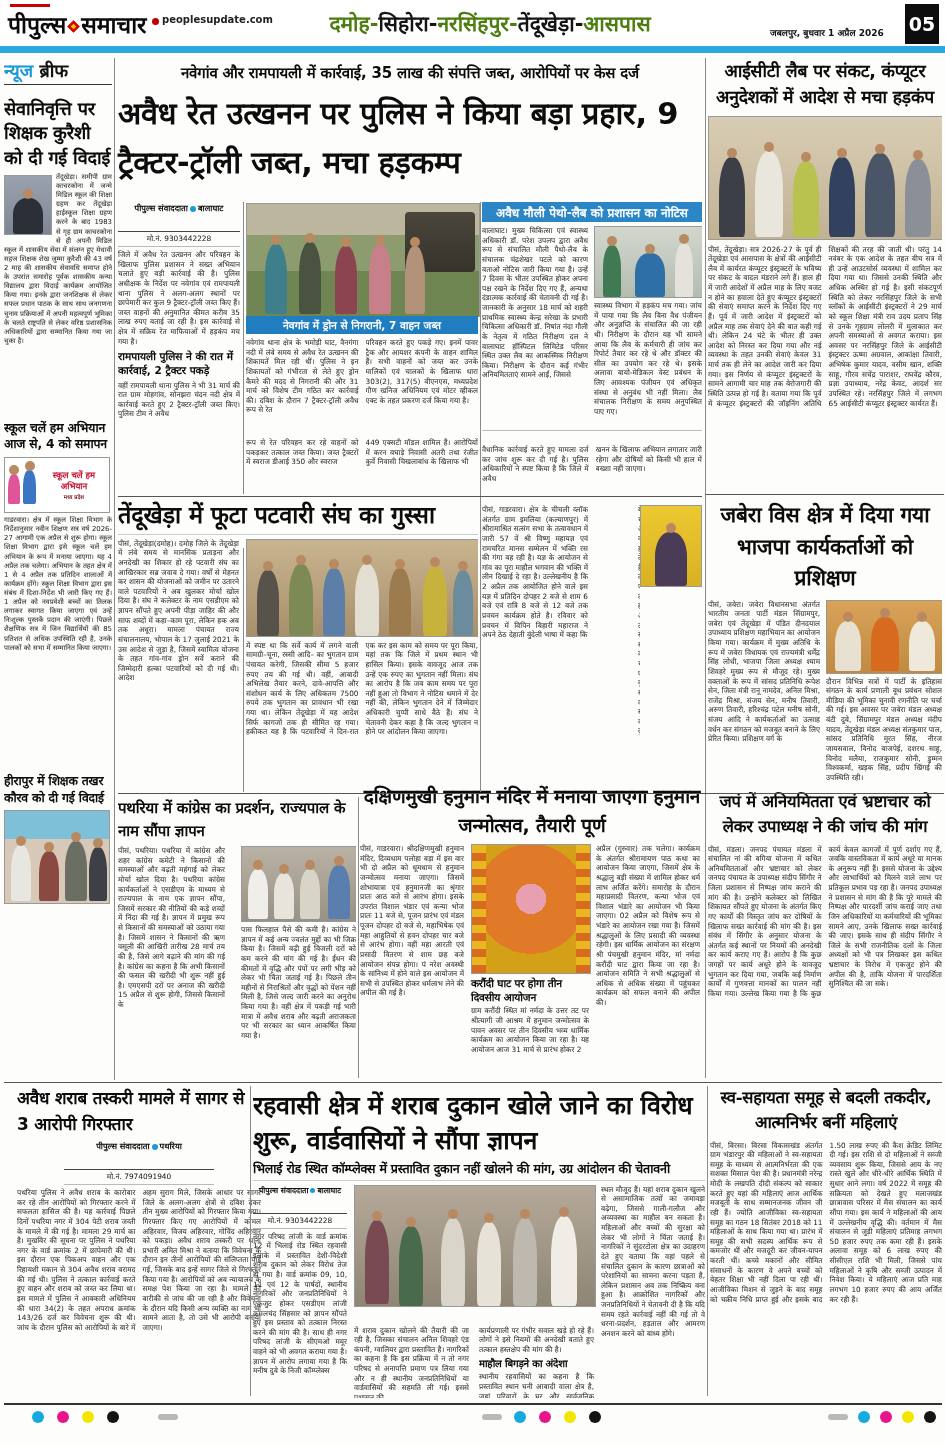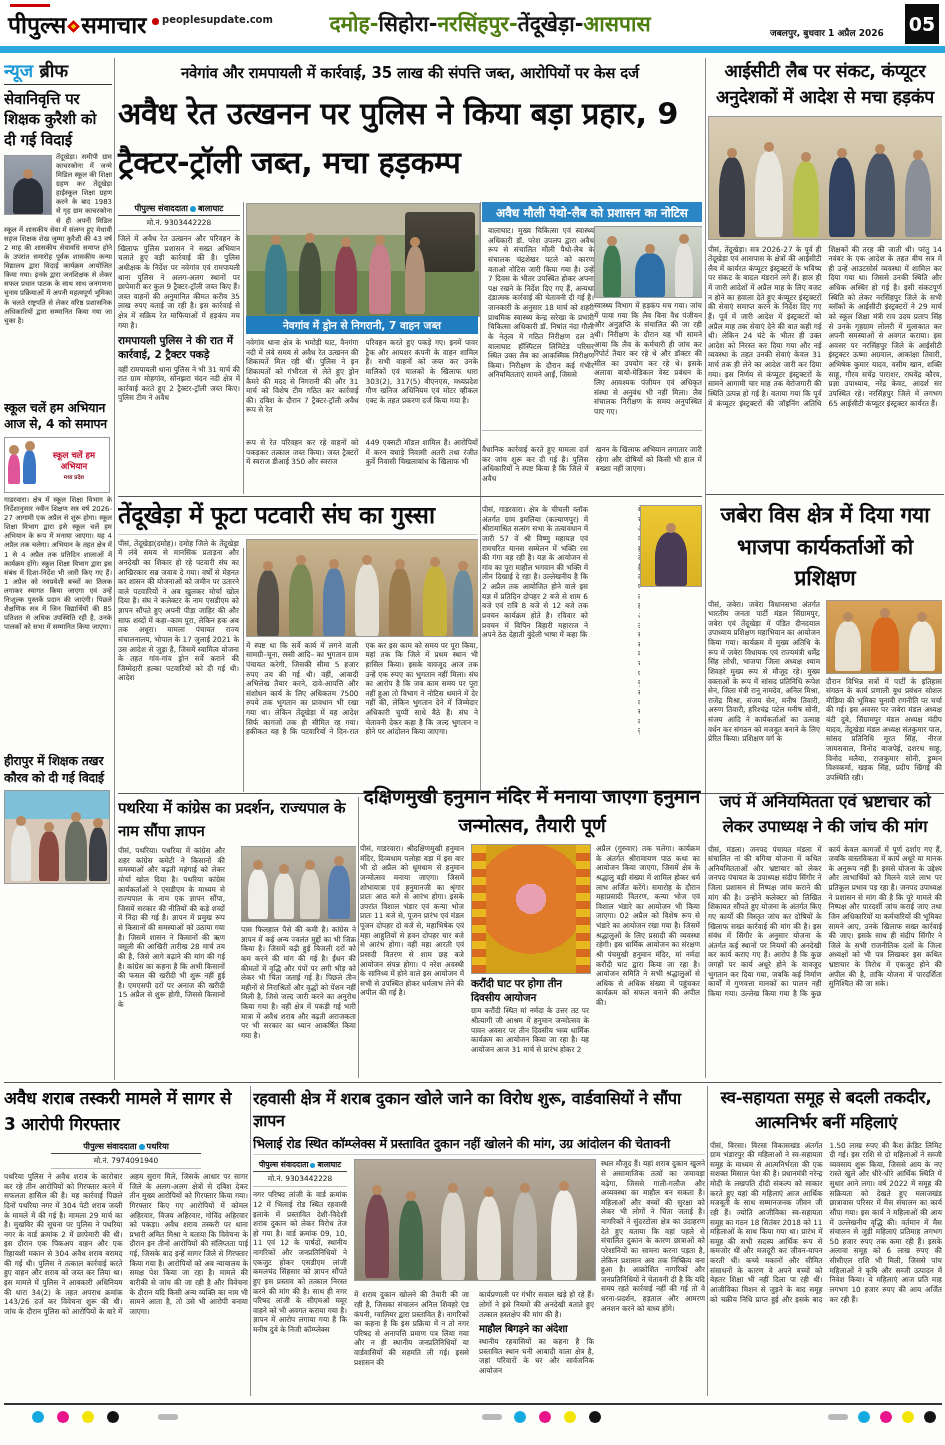--- a/index.html
+++ b/index.html
@@ -11,21 +11,21 @@
   .cols2{column-count:2;column-gap:7px;}
   .hl{font-weight:800;color:#0c0c0c;letter-spacing:-0.2px;}
   .center{text-align:center;}
   .vline{position:absolute;width:1px;background:#8a8a8a;}
   .hline{position:absolute;height:1px;background:#555;}
   .photo{position:relative;overflow:hidden;border:0.5px solid #999;}
   .sil{position:absolute;border-radius:45% 45% 8% 8%;}
   .sil::before{content:"";position:absolute;top:-9px;left:50%;transform:translateX(-50%);
                width:10px;height:10px;border-radius:50%;background:#b98a62;}
   .capbar{background:#1f7dc0;color:#fff;font-weight:700;display:flex;align-items:center;justify-content:center;}
-  .byline{font-weight:700;font-size:8.2px;text-align:center;border-bottom:1px solid #444;padding-bottom:2px;}
+  .byline{font-weight:700;font-size:8.2px;text-align:center;border-bottom:1px solid #444;padding-bottom:18px;}
   .bdot{display:inline-block;width:6px;height:6px;border-radius:50%;background:#1c9ad6;vertical-align:middle;margin:0 2px;}
   .phone{font-size:7.4px;text-align:center;padding:1px 0 3px 0;border-bottom:1px solid #bbb;margin-bottom:3px;}
   .subhead{font-weight:800;font-size:10.5px;line-height:1.35;color:#0c0c0c;margin:3px 0;}
   .reg-red{color:#4d7c0f;}
   .reg-blk{color:#141414;}
   .dot{position:absolute;width:12px;height:12px;border-radius:50%;}
   .dash{position:absolute;width:20px;height:6px;border-radius:3px;background:#b9b9b9;}
   .c{background:#14aae0}.m{background:#e8148c}.y{background:#f2e500}.k{background:#141414}
 </style>
 </head>
@@ -45,21 +45,21 @@
     </div>
     <span class="abs" style="left:770px;top:26px;font-size:9px;font-weight:700;color:#111;">जबलपुर, बुधवार 1 अप्रैल 2026</span>
     <div class="abs" style="left:905px;top:4px;width:34px;height:40px;background:#0d0d0d;color:#fff;font-size:19px;font-weight:800;display:flex;align-items:center;justify-content:center;">05</div>
   </div>
   <div class="abs" style="left:0;top:46px;width:945px;height:7px;background:#2aa9e1;"></div>
 
   <div class="abs" style="left:4px;top:58px;width:108px;height:1022px;overflow:hidden;">
     <div style="font-size:18px;font-weight:800;border-bottom:1.5px solid #333;padding-bottom:2px;">
       <span style="color:#1b9ad6;">न्यूज</span> <span>ब्रीफ</span>
     </div>
-    <div class="hl" style="font-size:15px;line-height:1.35;margin-top:4px;">सेवानिवृत्ति पर शिक्षक कुरैशी को दी गई विदाई</div>
+    <div class="hl" style="font-size:18px;line-height:1.35;margin-top:12px;">सेवानिवृत्ति पर शिक्षक कुरैशी को दी गई विदाई</div>
     <div class="body sm" style="margin-top:3px;height:242px;">
       <span class="photo" style="float:left;width:46px;height:58px;margin:2px 4px 2px 0;background:linear-gradient(#9aa2ae,#7d8692);">
         <span class="sil" style="left:8px;top:22px;width:30px;height:36px;background:#2b2f38;"></span>
       </span>
       <span>तेंदूखेड़ा। समीपी ग्राम काचरकोना में जन्मे मिडिल स्कूल की शिक्षा ग्रहण कर तेंदूखेड़ा हाईस्कूल शिक्षा ग्रहण करने के बाद 1983 से गृह ग्राम काचरकोना से ही अपनी मिडिल स्कूल में शासकीय सेवा में संलग्न हुए मेधावी सहज शिक्षक शेख जुम्मा कुरैशी की 43 वर्ष 2 माह की शासकीय सेवावधि समाप्त होने के उपरांत समारोह पूर्वक शासकीय कन्या विद्यालय द्वारा विदाई कार्यक्रम आयोजित किया गया। इनके द्वारा जनशिक्षक से लेकर सफल प्रधान पाठक के साथ साथ जनगणना चुनाव प्रक्रियाओं में अपनी महत्वपूर्ण भूमिका के चलते राष्ट्रपति से लेकर वरिष्ठ प्रशासनिक अधिकारियों द्वारा सम्मानित किया गया जा चुका है।</span>
     </div>
     <div class="hl" style="font-size:12.3px;line-height:1.35;margin-top:5px;">स्कूल चलें हम अभियान आज से, 4 को समापन</div>
     <div style="margin-top:4px;width:104px;height:54px;border:1px solid #999;background:#fff;display:flex;align-items:center;overflow:hidden;">
       <span style="position:relative;display:inline-block;width:34px;height:100%;">
         <span class="sil" style="left:3px;top:16px;width:12px;height:30px;background:#e0559a;"></span>
@@ -104,21 +104,21 @@
     <div class="body">नवेगांव थाना क्षेत्र के भमोड़ी घाट, वैनगंगा नदी में लंबे समय से अवैध रेत उत्खनन की शिकायतें मिल रही थीं। पुलिस ने इन शिकायतों को गंभीरता से लेते हुए ड्रोन कैमरे की मदद से निगरानी की और 31 मार्च को विशेष टीम गठित कर कार्रवाई की। दबिश के दौरान 7 ट्रैक्टर-ट्रॉली अवैध रूप से रेत</div>
     <div class="body">परिवहन करते हुए पकड़े गए। इनमें पावर ट्रैक और आयशर कंपनी के वाहन शामिल हैं। सभी वाहनों को जब्त कर उनके मालिकों एवं चालकों के खिलाफ धारा 303(2), 317(5) बीएनएस, मध्यप्रदेश गौण खनिज अधिनियम एवं मोटर व्हीकल एक्ट के तहत प्रकरण दर्ज किया गया है।</div>
   </div>
   <div class="abs cols2" style="left:246px;top:438px;width:232px;height:56px;">
     <div class="body">रूप से रेत परिवहन कर रहे वाहनों को पकड़कर तत्काल जब्त किया। जब्त ट्रैक्टरों में स्वराज डीआई 350 और स्वराज</div>
     <div class="body">449 एक्सटी मॉडल शामिल हैं। आरोपियों में करन बघाड़े निवासी अतरी तथा रंजीत कुर्वे निवासी चिखलाबांध के खिलाफ भी</div>
   </div>
 
   <div class="abs" style="left:482px;top:202px;width:220px;height:292px;overflow:hidden;">
     <div class="capbar" style="height:20px;font-size:12px;background:#2b86c6;">अवैध मौली पेथो-लैब को प्रशासन का नोटिस</div>
-    <div style="display:flex;margin-top:4px;height:200px;justify-content:flex-end;">
+    <div style="display:flex;gap:6px;margin-top:4px;height:200px;">
       <div class="body" style="width:106px;">बालाघाट। मुख्य चिकित्सा एवं स्वास्थ्य अधिकारी डॉ. परेश उपलप द्वारा अवैध रूप से संचालित मौली पैथो-लैब के संचालक चंद्रशेखर पटले को कारण बताओ नोटिस जारी किया गया है। उन्हें 7 दिवस के भीतर उपस्थित होकर अपना पक्ष रखने के निर्देश दिए गए हैं, अन्यथा दंडात्मक कार्रवाई की चेतावनी दी गई है। जानकारी के अनुसार 18 मार्च को शहरी प्राथमिक स्वास्थ्य केन्द्र सरेखा के प्रभारी चिकित्सा अधिकारी डॉ. निषांत नंदा गौली के नेतृत्व में गठित निरीक्षण दल ने बालाघाट हॉस्पिटल लिमिटेड परिसर स्थित उक्त लैब का आकस्मिक निरीक्षण किया। निरीक्षण के दौरान कई गंभीर अनियमितताएं सामने आईं, जिससे</div>
       <div style="width:108px;">
         <div class="photo" style="width:108px;height:70px;background:linear-gradient(#d2d7cd,#b4bcb0);">
           <span class="sil" style="left:8px;top:18px;width:18px;height:52px;background:#3f7a52;"></span>
           <span class="sil" style="left:40px;top:26px;width:30px;height:44px;background:#2f6fa8;"></span>
           <span class="sil" style="left:80px;top:16px;width:18px;height:54px;background:#e4e2da;"></span>
         </div>
         <div class="body" style="margin-top:3px;height:126px;">स्वास्थ्य विभाग में हड़कंप मच गया। जांच में पाया गया कि लैब बिना वैध पंजीयन और अनुज्ञप्ति के संचालित की जा रही थी। निरीक्षण के दौरान यह भी सामने आया कि लैब के कर्मचारी ही जांच कर रिपोर्ट तैयार कर रहे थे और डॉक्टर की सील का उपयोग कर रहे थे। इसके अलावा बायो-मेडिकल वेस्ट प्रबंधन के लिए आवश्यक पंजीयन एवं अधिकृत संस्था से अनुबंध भी नहीं मिला। लैब संचालक निरीक्षण के समय अनुपस्थित पाए गए।</div>
       </div>
     </div>
@@ -219,48 +219,48 @@
       </div>
       <div class="body" style="width:104px;height:222px;">अप्रैल (गुरुवार) तक चलेगा। कार्यक्रम के अंतर्गत श्रीरामायण पाठ कथा का आयोजन किया जाएगा, जिसमें क्षेत्र के श्रद्धालु बड़ी संख्या में शामिल होकर धर्म लाभ अर्जित करेंगे। समारोह के दौरान महाप्रसादी वितरण, कन्या भोज एवं विशाल भंडारे का आयोजन भी किया जाएगा। 02 अप्रैल को विशेष रूप से भंडारे का आयोजन रखा गया है। जिसमें श्रद्धालुओं के लिए प्रसादी की व्यवस्था रहेगी। इस धार्मिक आयोजन का संरक्षण श्री पंचमुखी हनुमान मंदिर, मां नर्मदा करौंदी घाट द्वारा किया जा रहा है। आयोजन समिति ने सभी श्रद्धालुओं से अधिक से अधिक संख्या में पहुंचकर कार्यक्रम को सफल बनाने की अपील की।</div>
     </div>
   </div>
 
   <div class="abs" style="left:708px;top:790px;width:234px;height:288px;overflow:hidden;">
     <div class="hl center" style="font-size:16.5px;line-height:1.5;">जपं में अनियमितता एवं भ्रष्टाचार को लेकर उपाध्यक्ष ने की जांच की मांग</div>
     <div class="body cols2" style="margin-top:5px;height:224px;">पीसं, मंडला। जनपद पंचायत मंडला में संचालित नां की बगिया योजना में कथित अनियमितताओं और भ्रष्टाचार को लेकर जनपद पंचायत के उपाध्यक्ष संदीप सिंगौर ने जिला प्रशासन से निष्पक्ष जांच कराने की मांग की है। उन्होंने कलेक्टर को लिखित शिकायत सौंपते हुए योजना के अंतर्गत किए गए कार्यों की विस्तृत जांच कर दोषियों के खिलाफ सख्त कार्रवाई की मांग की है। इस संबंध में सिंगौर के अनुसार योजना के अंतर्गत कई स्थानों पर नियमों की अनदेखी कर कार्य कराए गए हैं। आरोप है कि कुछ जगहों पर कार्य अधूरे होने के बावजूद भुगतान कर दिया गया, जबकि कई निर्माण कार्यों में गुणवत्ता मानकों का पालन नहीं किया गया। उल्लेख किया गया है कि कुछ कार्य केवल कागजों में पूर्ण दर्शाए गए हैं, जबकि वास्तविकता में कार्य अधूरे या मानक के अनुरूप नहीं हैं। इससे योजना के उद्देश्य और लाभार्थियों को मिलने वाले लाभ पर प्रतिकूल प्रभाव पड़ रहा है। जनपद उपाध्यक्ष ने प्रशासन से मांग की है कि पूरे मामले की निष्पक्ष और पारदर्शी जांच कराई जाए तथा जिन अधिकारियों या कर्मचारियों की भूमिका सामने आए, उनके खिलाफ सख्त कार्रवाई की जाए। इसके साथ ही संदीप सिंगौर ने जिले के सभी राजनीतिक दलों के जिला अध्यक्षों को भी पत्र लिखकर इस कथित भ्रष्टाचार के विरोध में एकजुट होने की अपील की है, ताकि योजना में पारदर्शिता सुनिश्चित की जा सके।</div>
   </div>
 
-  <div class="abs" style="left:4px;top:1086px;width:244px;height:306px;overflow:hidden;">
+  <div class="abs" style="left:17px;top:1086px;width:244px;height:306px;overflow:hidden;">
     <div class="hl" style="font-size:17px;line-height:1.5;">अवैध शराब तस्करी मामले में सागर से 3 आरोपी गिरफ्तार</div>
     <div style="width:150px;margin:3px auto 0 auto;">
       <div class="byline"><span>पीपुल्स संवाददाता</span><span class="bdot"></span><span>पथरिया</span></div>
       <div class="phone">मो.नं. 7974091940</div>
     </div>
     <div class="body cols2" style="margin-top:2px;height:228px;">पथरिया पुलिस ने अवैध शराब के कारोबार कर रहे तीन आरोपियों को गिरफ्तार करने में सफलता हासिल की है। यह कार्रवाई पिछले दिनों पथरिया नगर में 304 पेटी शराब जब्ती के मामले में की गई है। मामला 29 मार्च का है। मुखबिर की सूचना पर पुलिस ने पथरिया नगर के वार्ड क्रमांक 2 में छापेमारी की थी। इस दौरान एक पिकअप वाहन और एक रिहायशी मकान से 304 अवैध शराब बरामद की गई थी। पुलिस ने तत्काल कार्रवाई करते हुए वाहन और शराब को जब्त कर लिया था। इस मामले में पुलिस ने आबकारी अधिनियम की धारा 34(2) के तहत अपराध क्रमांक 143/26 दर्ज कर विवेचना शुरू की थी। जांच के दौरान पुलिस को आरोपियों के बारे में अहम सुराग मिले, जिसके आधार पर सागर जिले के अलग-अलग क्षेत्रों से दबिश देकर तीन मुख्य आरोपियों को गिरफ्तार किया गया। गिरफ्तार किए गए आरोपियों में कोमल अहिरवार, विजय अहिरवार, गोविंद अहिरवार को पकड़ा। अवैध शराब तस्करी पर थाना प्रभारी अमित मिश्रा ने बताया कि विवेचना के दौरान इन तीनों आरोपियों की संलिप्तता पाई गई, जिसके बाद इन्हें सागर जिले से गिरफ्तार किया गया है। आरोपियों को अब न्यायालय के समक्ष पेश किया जा रहा है। मामले की बारीकी से जांच की जा रही है और विवेचना के दौरान यदि किसी अन्य व्यक्ति का नाम भी सामने आता है, तो उसे भी आरोपी बनाया जाएगा।</div>
   </div>
 
   <div class="abs" style="left:253px;top:1088px;width:452px;height:310px;overflow:hidden;">
-    <div class="hl" style="font-size:16px;line-height:1.4;">रहवासी क्षेत्र में शराब दुकान खोले जाने का विरोध शुरू, वार्डवासियों ने सौंपा ज्ञापन</div>
+    <div class="hl" style="font-size:25px;line-height:1.4;">रहवासी क्षेत्र में शराब दुकान खोले जाने का विरोध शुरू, वार्डवासियों ने सौंपा ज्ञापन</div>
     <div class="hl" style="font-size:12.5px;line-height:1.4;margin-top:2px;border-bottom:1px solid #ccc;padding-bottom:2px;">भिलाई रोड स्थित कॉम्प्लेक्स में प्रस्तावित दुकान नहीं खोलने की मांग, उग्र आंदोलन की चेतावनी</div>
     <div style="display:flex;gap:7px;margin-top:4px;">
       <div style="width:94px;">
         <div class="byline" style="font-size:7.6px;"><span>पीपुल्स संवाददाता</span><span class="bdot" style="width:5px;height:5px;"></span><span>बालाघाट</span></div>
         <div class="phone">मो.नं. 9303442228</div>
         <div class="body" style="height:178px;">नगर परिषद लांजी के वार्ड क्रमांक 12 में भिलाई रोड स्थित रहवासी इलाके में प्रस्तावित देशी-विदेशी शराब दुकान को लेकर विरोध तेज हो गया है। वार्ड क्रमांक 09, 10, 11 एवं 12 के पार्षदों, स्थानीय नागरिकों और जनप्रतिनिधियों ने एकजुट होकर एसडीएम लांजी कमलचंद सिंहसार को ज्ञापन सौंपते हुए इस प्रस्ताव को तत्काल निरस्त करने की मांग की है। साथ ही नगर परिषद लांजी के सीएमओ मयूर वाहने को भी अवगत कराया गया है। ज्ञापन में आरोप लगाया गया है कि मनीष दुबे के निजी कॉम्प्लेक्स</div>
       </div>
       <div style="width:240px;">
         <div class="photo" style="width:240px;height:120px;background:linear-gradient(#b5aa9a,#8f8574);">
           <span class="sil" style="left:10px;top:34px;width:24px;height:84px;background:#7a4a52;"></span>
           <span class="sil" style="left:44px;top:40px;width:24px;height:80px;background:#4a6a4e;"></span>
           <span class="sil" style="left:86px;top:32px;width:24px;height:88px;background:#d9d5ca;"></span>
           <span class="sil" style="left:122px;top:36px;width:24px;height:84px;background:#e6e2d8;"></span>
           <span class="sil" style="left:158px;top:32px;width:24px;height:88px;background:#bdb9ae;"></span>
           <span class="sil" style="left:196px;top:30px;width:26px;height:90px;background:#f0ede6;"></span>
         </div>
-        <div style="display:flex;gap:10px;margin-top:9px;">
+        <div style="display:flex;gap:10px;margin-top:19px;">
           <div class="body" style="width:116px;height:110px;">में शराब दुकान खोलने की तैयारी की जा रही है, जिसका संचालन अनिल शिवहरे एंड कंपनी, ग्वालियर द्वारा प्रस्तावित है। नागरिकों का कहना है कि इस प्रक्रिया में न तो नगर परिषद से अनापत्ति प्रमाण पत्र लिया गया और न ही स्थानीय जनप्रतिनिधियों या वार्डवासियों की सहमति ली गई। इससे प्रशासन की</div>
           <div style="width:116px;height:110px;overflow:hidden;">
             <span class="body" style="display:block;">कार्यप्रणाली पर गंभीर सवाल खड़े हो रहे हैं। लोगों ने इसे नियमों की अनदेखी बताते हुए तत्काल हस्तक्षेप की मांग की है।</span>
             <span class="hl" style="display:block;font-size:10px;margin:2px 0;">माहौल बिगड़ने का अंदेशा</span>
             <span class="body" style="display:block;">स्थानीय रहवासियों का कहना है कि प्रस्तावित स्थान घनी आबादी वाला क्षेत्र है, जहां परिवारों के घर और सार्वजनिक आयोजन</span>
           </div>
         </div>
       </div>
       <div class="body" style="width:104px;height:238px;">स्थल मौजूद हैं। यहां शराब दुकान खुलने से असामाजिक तत्वों का जमावड़ा बढ़ेगा, जिससे गाली-गलौज और अव्यवस्था का माहौल बन सकता है। महिलाओं और बच्चों की सुरक्षा को लेकर भी लोगों ने चिंता जताई है। नागरिकों ने सुंदरटोला क्षेत्र का उदाहरण देते हुए बताया कि वहां पहले से संचालित दुकान के कारण छात्राओं को परेशानियों का सामना करना पड़ता है, लेकिन प्रशासन अब तक निष्क्रिय बना हुआ है। आक्रोशित नागरिकों और जनप्रतिनिधियों ने चेतावनी दी है कि यदि समय रहते कार्रवाई नहीं की गई तो वे धरना-प्रदर्शन, हड़ताल और आमरण अनशन करने को बाध्य होंगे।</div>
     </div>

